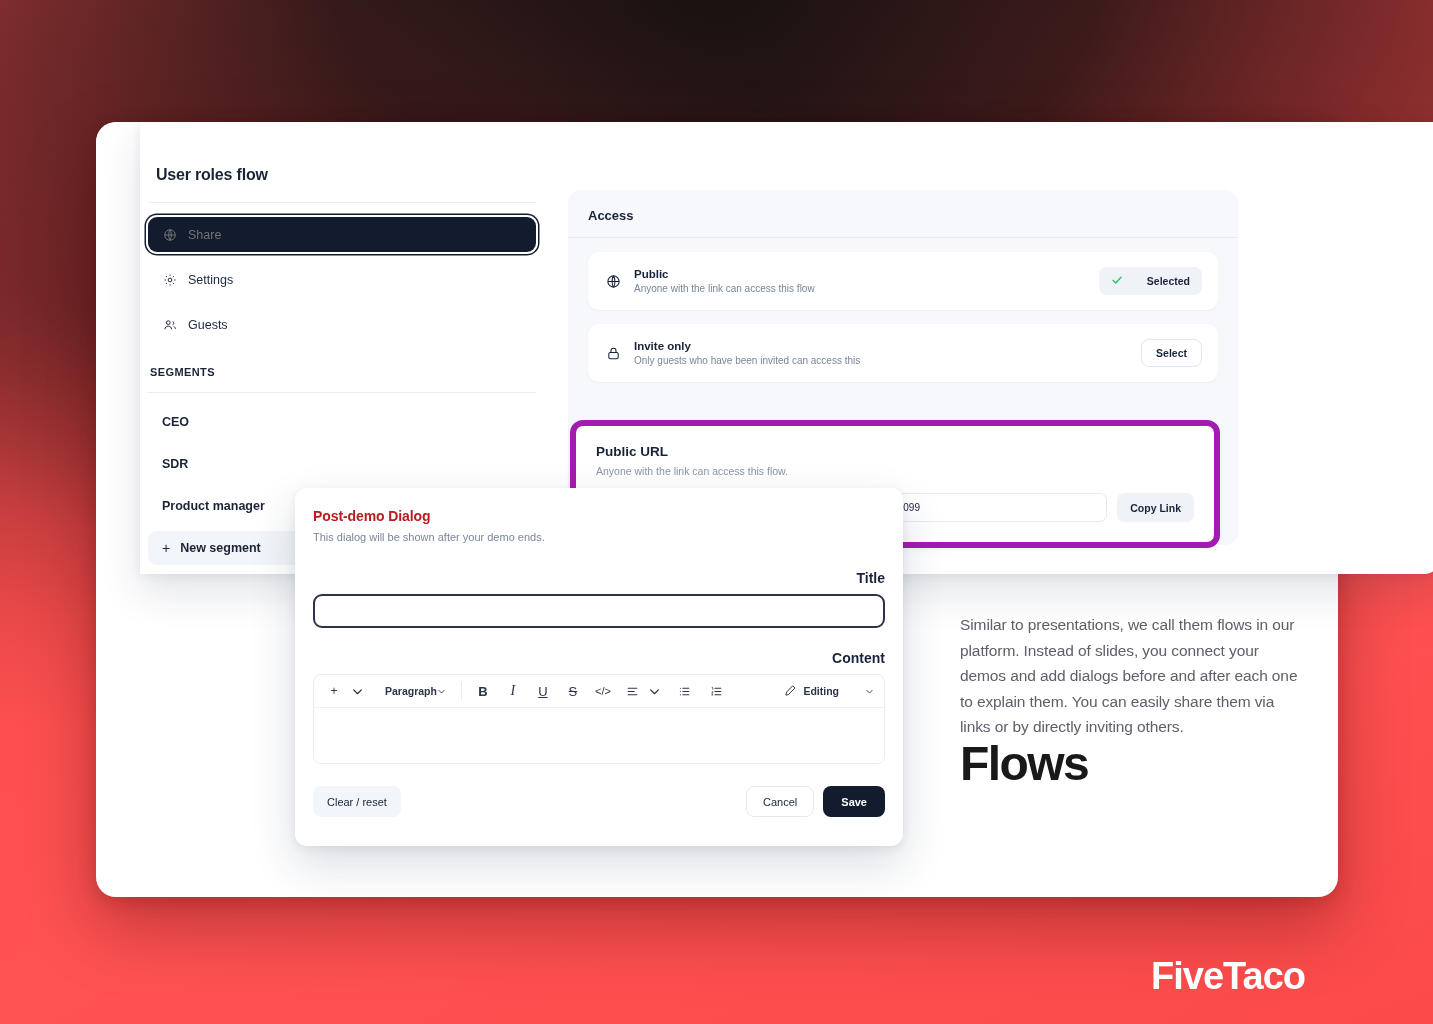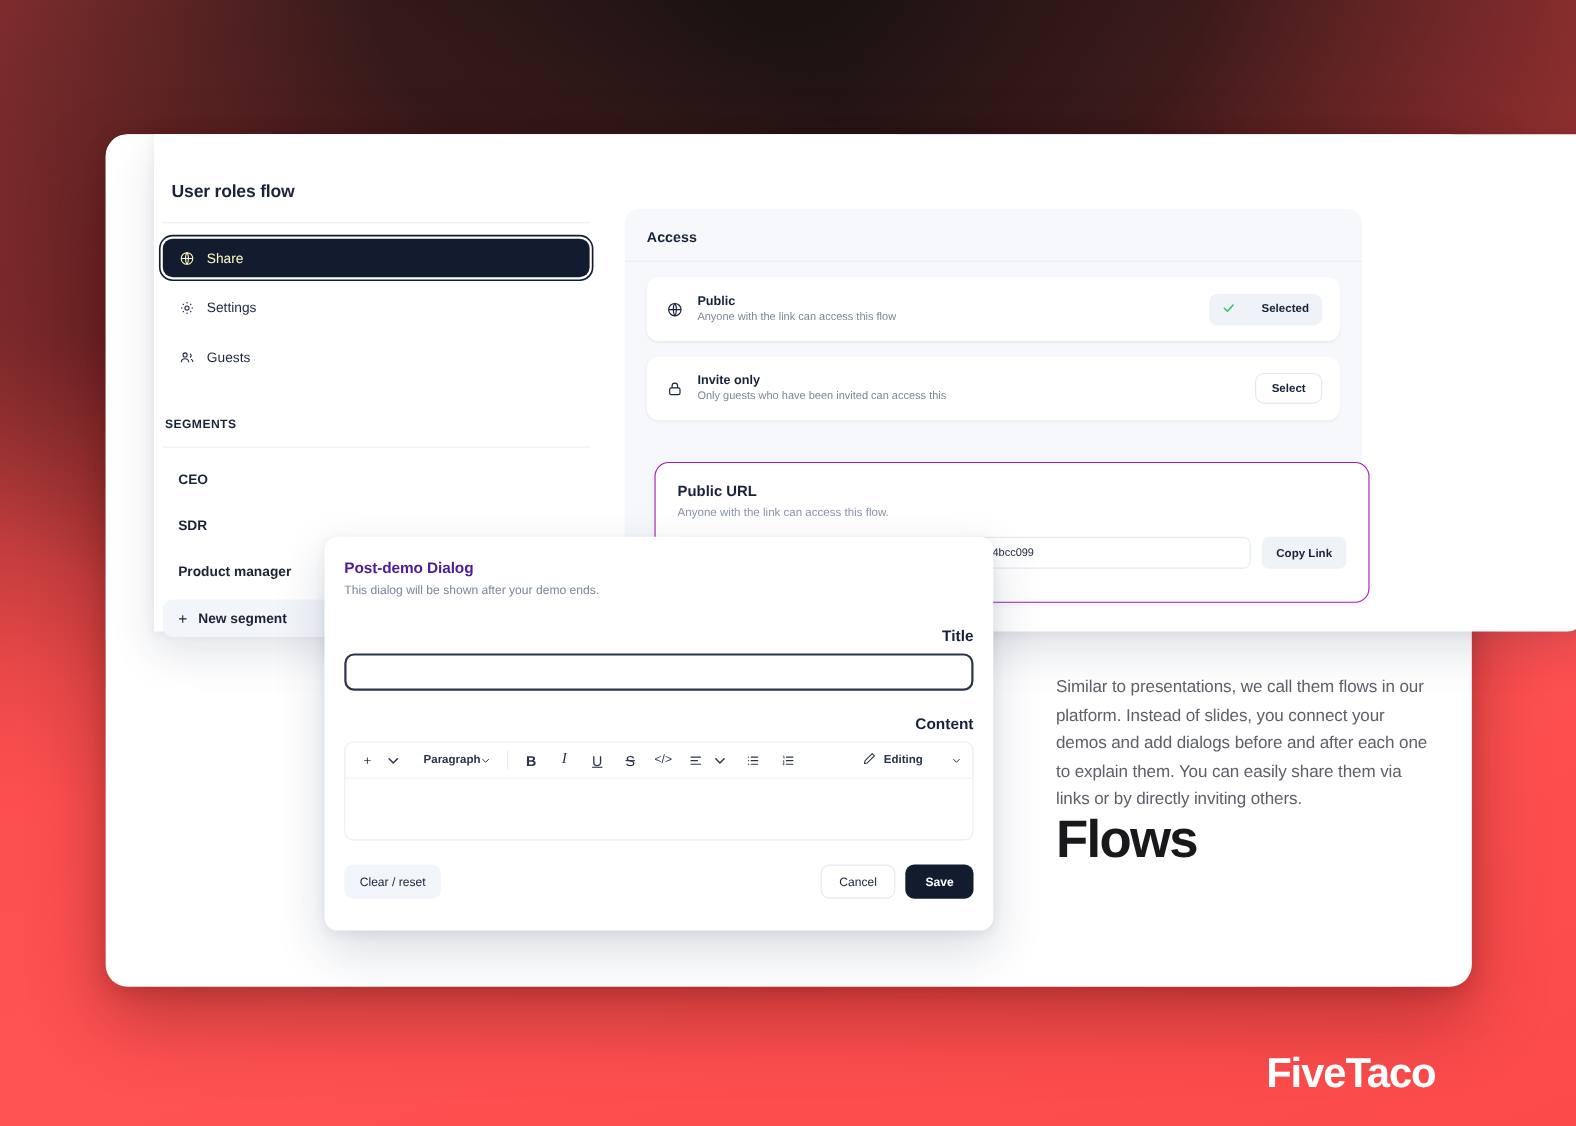--- a/index.html
+++ b/index.html
@@ -81,28 +81,28 @@
     height: 35px;
     padding: 0 14px;
     border-radius: 9px;
     font-size: 12.5px;
     color: #1e2841;
     cursor: pointer;
     margin-bottom: 10px;
   }
   .nav-item.active {
     background: #131c2f;
-    color: #fef9c3;
+    color: #737373;
     box-shadow: 0 0 0 2px #ffffff, 0 0 0 3.5px #131c2f;
   }
   .nav-item .ic { display: flex; width: 15px; height: 15px; align-items: center; justify-content: center; }
   .nav-item .ic svg { width: 14px; height: 14px; }
 
   #segments-label {
-    margin-top: 38px;
+    margin-top: 24px;
     font-size: 11px; font-weight: bold; letter-spacing: 0.4px;
     color: #1b2437;
     padding-left: 2px;
   }
   #segments-divider { margin-top: 14px; height: 1px; background: #e9eef5; }
   .seg-list { margin-top: 12px; }
   .seg-item {
     display: flex; align-items: center;
     height: 34px;
     padding: 0 14px;
@@ -161,24 +161,24 @@
     border: 1px solid #e1e7ef;
     border-radius: 8px;
     padding: 7px 14px;
     font-size: 10.5px; font-weight: bold; color: #18233a;
     cursor: pointer;
   }
 
   
   #public-url-panel {
     position: absolute;
-    left: 455px; top: 298px;
+    left: 430px; top: 298px;
     width: 650px; height: 128px;
     background: #ffffff;
-    border: 1px solid #a21caf;
+    border: 6px solid #a21caf;
     border-radius: 13px;
     padding: 18px 20px;
     box-shadow: 0 2px 6px rgba(30,45,80,0.05);
   }
   #purl-title { font-size: 13.5px; font-weight: bold; color: #18233a; }
   #purl-sub { font-size: 10.5px; color: #8b96a8; margin-top: 6px; }
   #purl-row { display: flex; align-items: center; gap: 10px; margin-top: 16px; }
   #purl-input {
     flex: 1;
     height: 29px;
@@ -205,21 +205,21 @@
   
   #dialog-card {
     position: absolute;
     left: 295px; top: 488px;
     width: 608px; height: 358px;
     background: #ffffff;
     border-radius: 12px;
     box-shadow: 0 18px 45px rgba(25,45,80,0.16), 0 3px 10px rgba(25,45,80,0.08);
     padding: 20px 18px 0 18px;
   }
-  #dlg-title { font-size: 14px; font-weight: bold; color: #4c1d95; letter-spacing: -0.1px; }
+  #dlg-title { font-size: 14px; font-weight: bold; color: #b91c1c; letter-spacing: -0.1px; }
   #dlg-sub { font-size: 11px; color: #7b8698; margin-top: 7px; }
   .field-label { font-size: 14px; font-weight: bold; color: #18233a; text-align: right; }
   #title-label { margin-top: 27px; }
   #title-input {
     margin-top: 8px;
     width: 100%; height: 34px;
     border: 2px solid #2b3448;
     border-radius: 9px;
     background: #ffffff;
     font-family: "Liberation Sans", sans-serif;

